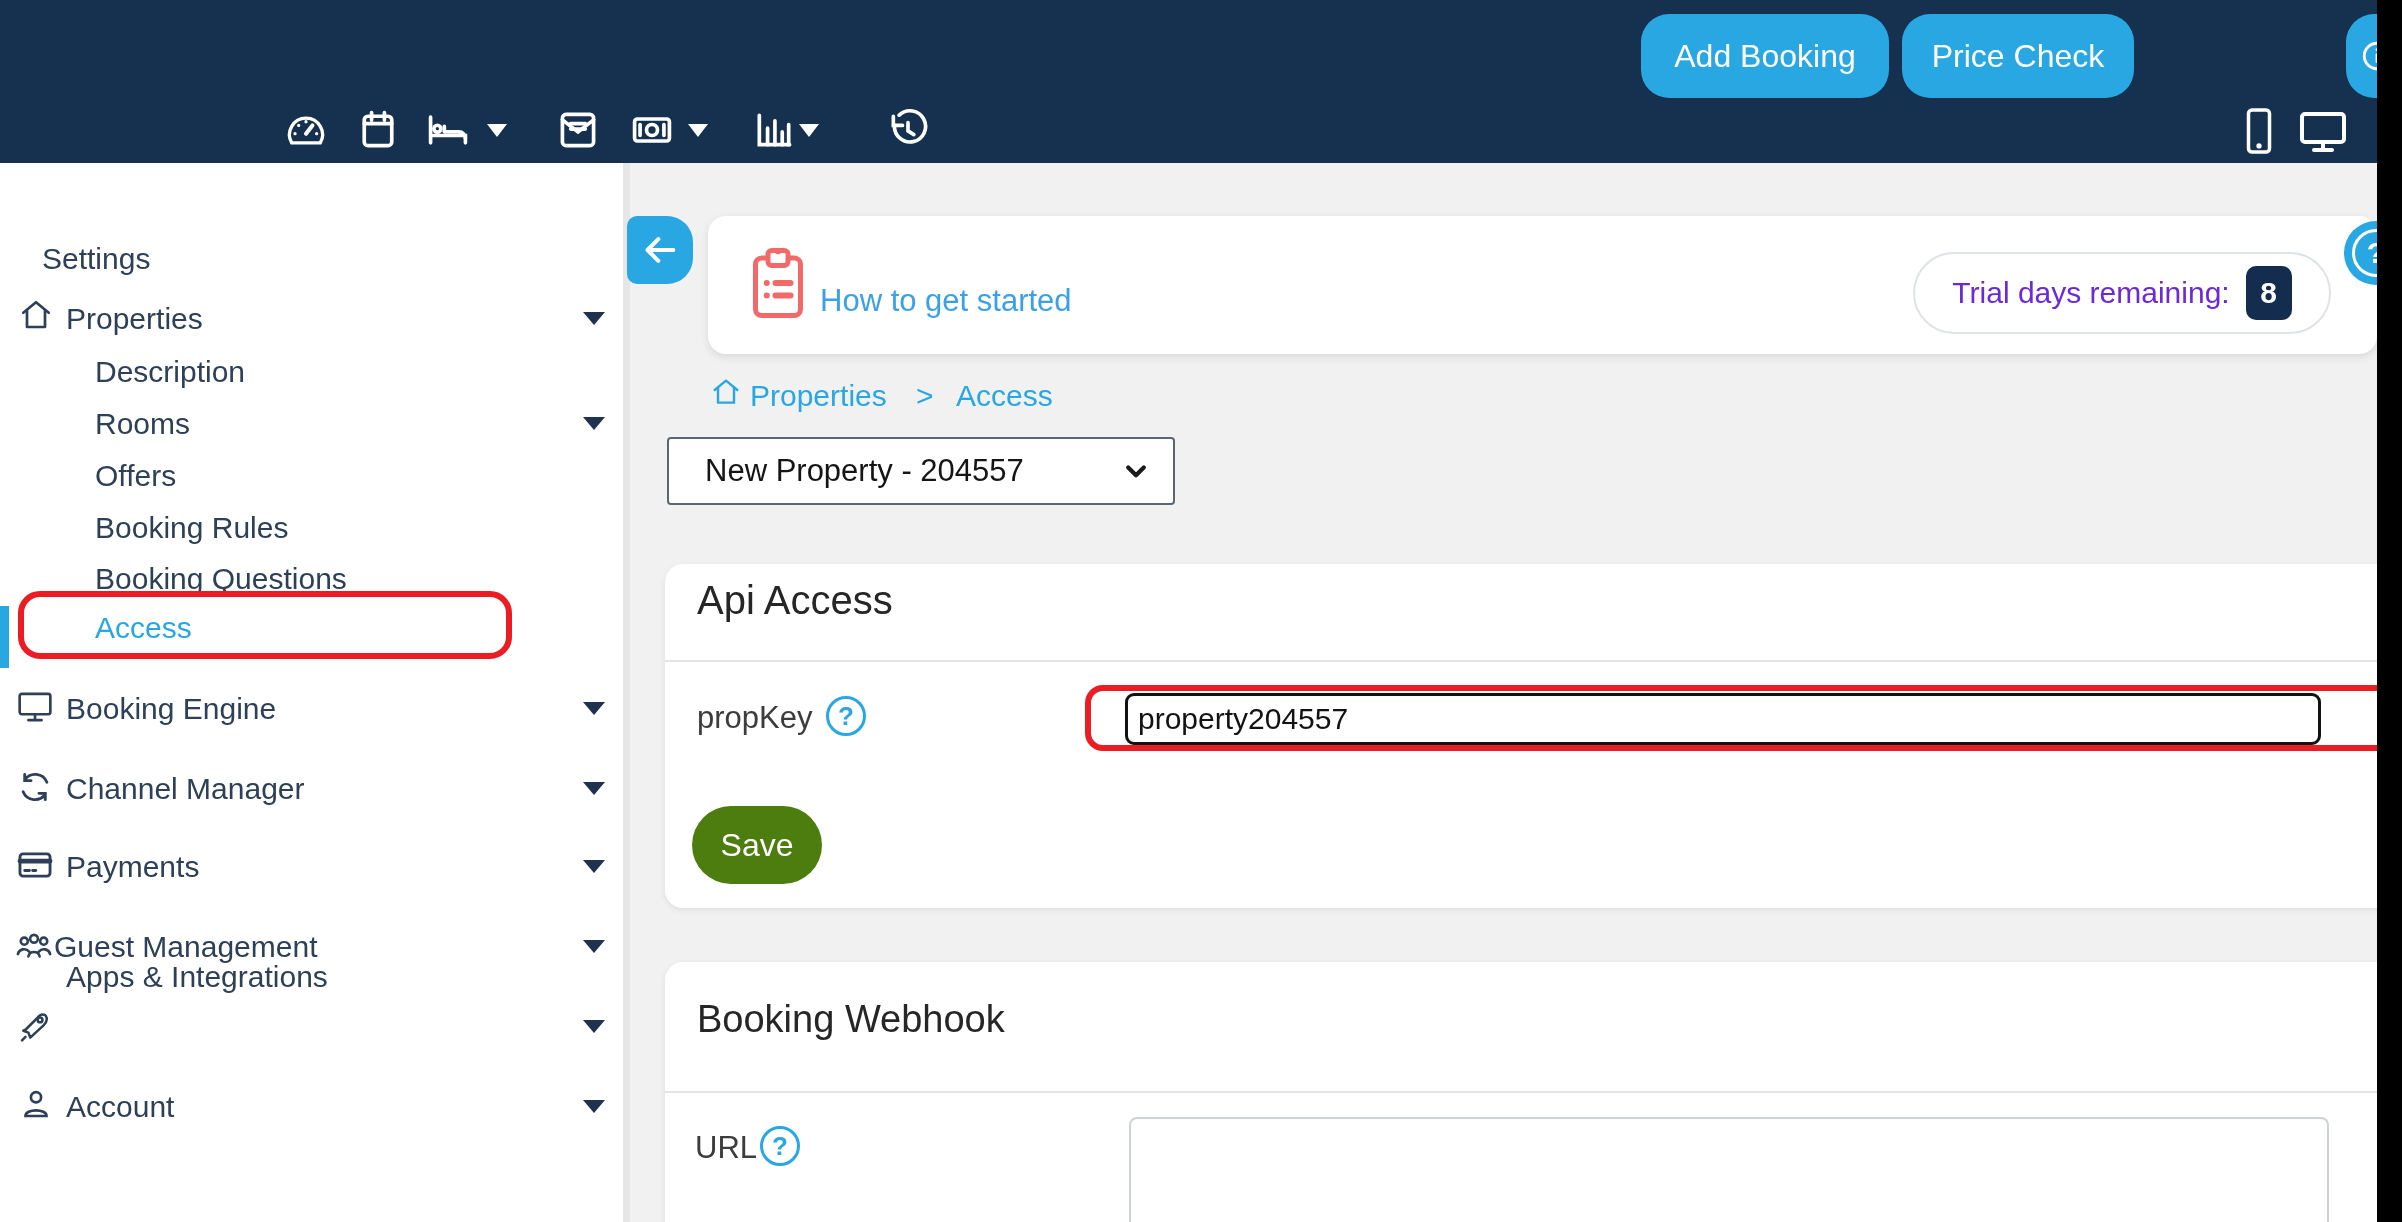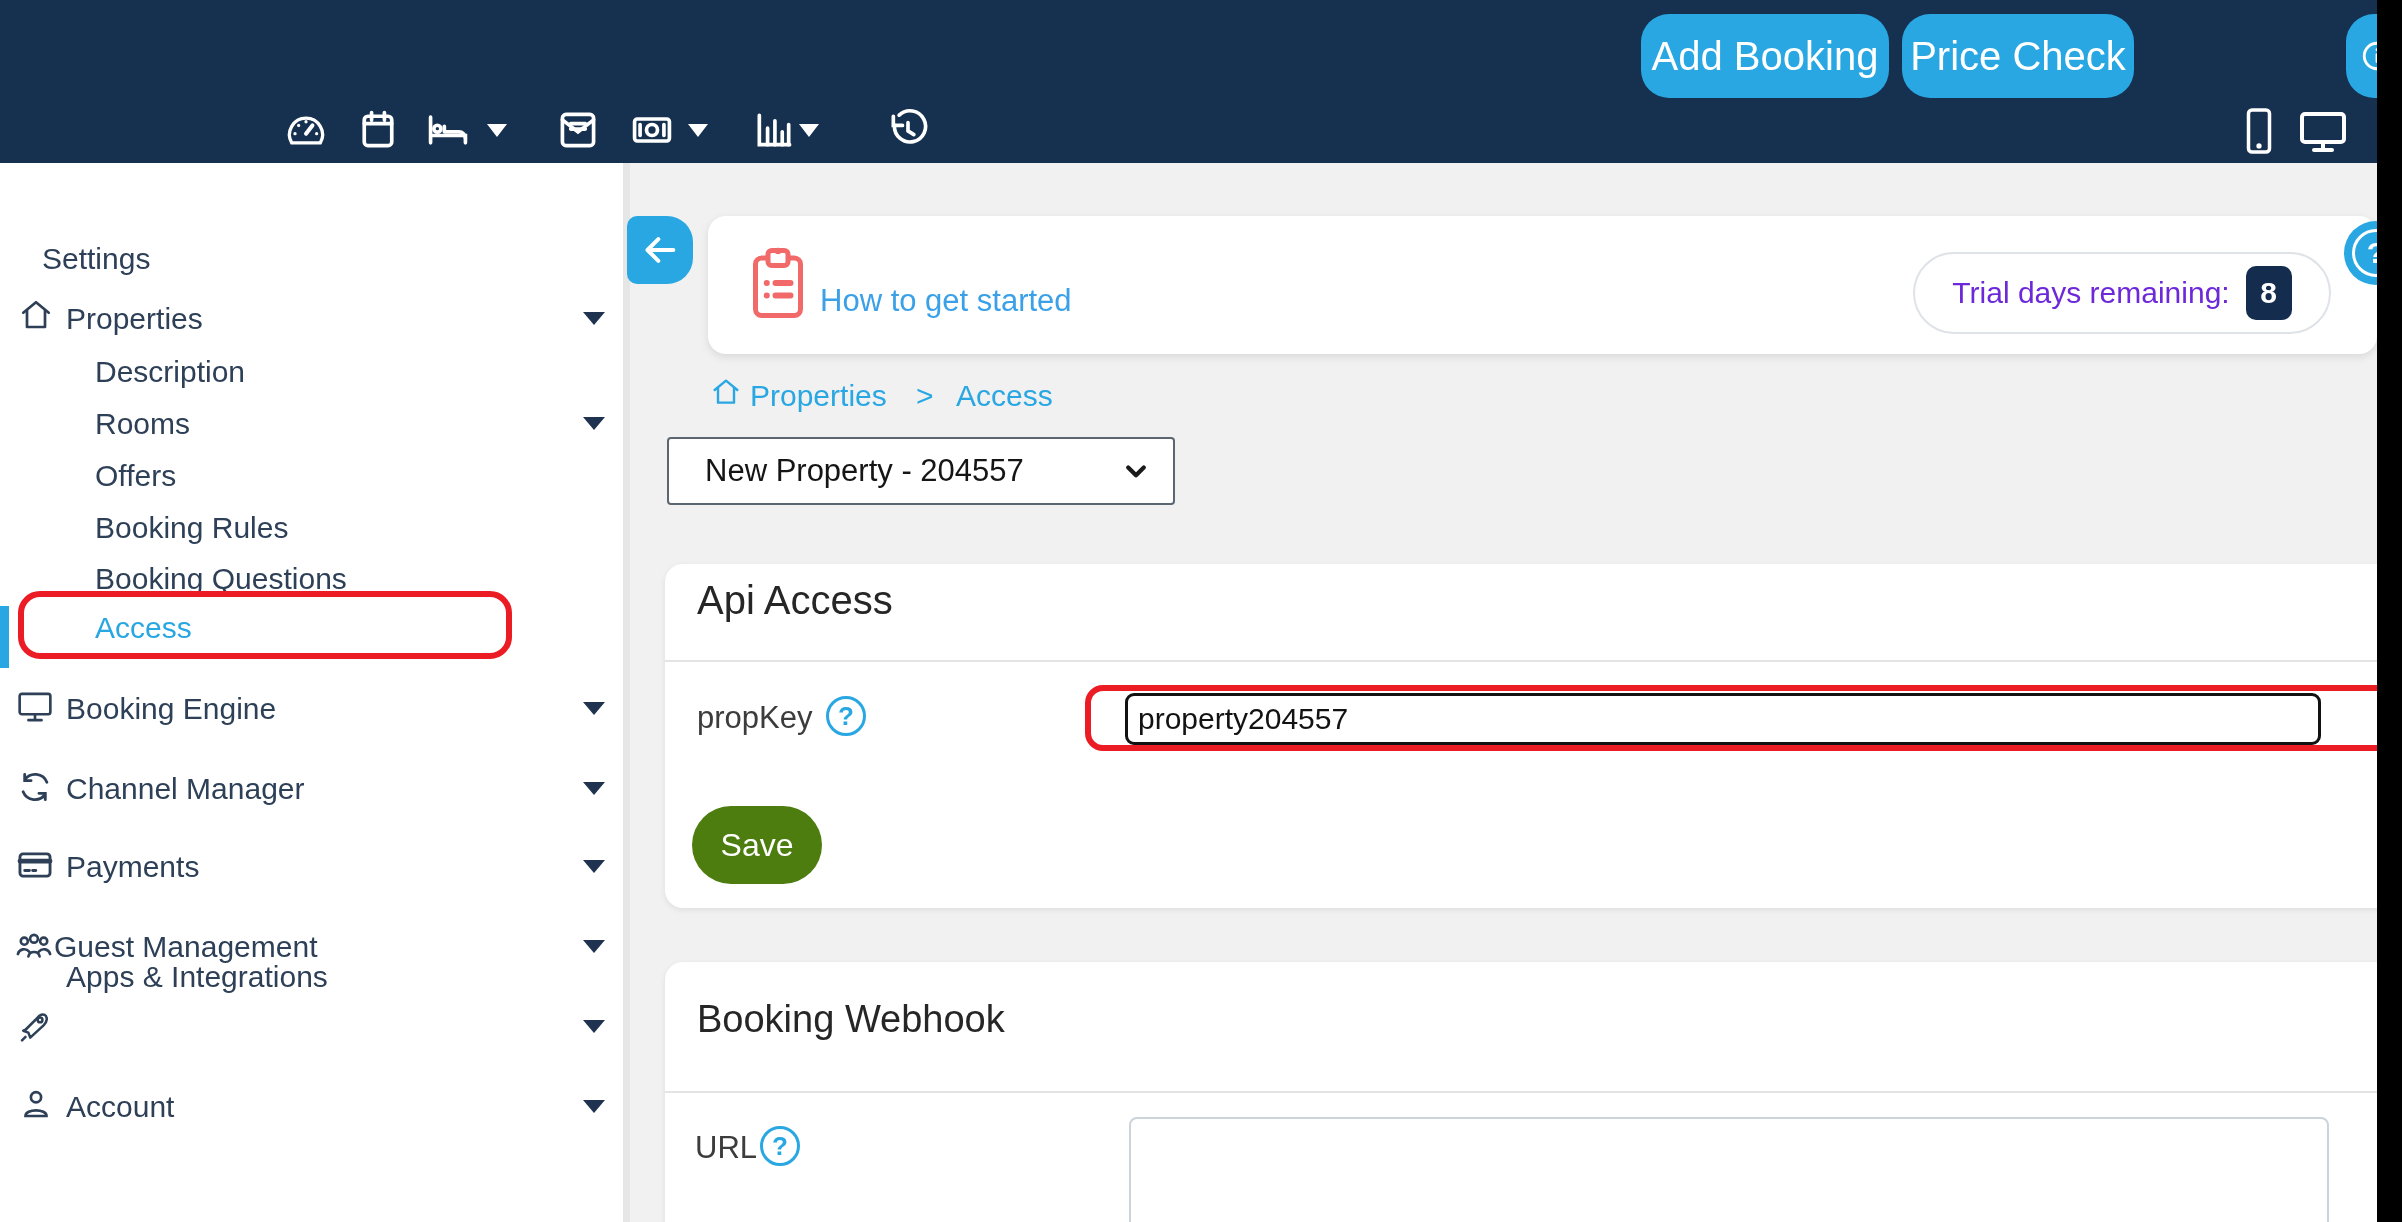--- a/index.html
+++ b/index.html
@@ -16,21 +16,21 @@
   .logo-sup { position:absolute; left:188px; top:6px; font-size:42px; font-weight:bold; color:#ef5b5e; letter-spacing:-2px; }
 
   .nav-ic { position:absolute; top:106px; width:48px; height:48px; color:#fff; display:flex; align-items:center; justify-content:center; }
   .nav-ic svg { width:44px; height:44px; }
   .nav-chev { position:absolute; top:124px; width:0; height:0; border-left:10px solid transparent; border-right:10px solid transparent; border-top:13px solid #fff; }
 
   .search-wrap { position:absolute; left:1153px; top:20px; width:470px; height:78px; }
   .search-input { width:100%; height:100%; background:transparent; border:3px solid #2aa7e4; border-radius:40px; color:#fff; font-size:31px; padding:0 30px; outline:none; font-family:"Liberation Sans", sans-serif; }
   .search-input::placeholder { color:#fff; opacity:1; }
 
-  .btn { position:absolute; top:14px; height:84px; background:#29a7e2; border-radius:28px; color:#fff; font-size:40px; display:flex; align-items:center; justify-content:center; border:none; cursor:pointer; font-family:"Liberation Sans", sans-serif; }
+  .btn { position:absolute; top:14px; height:84px; background:#29a7e2; border-radius:28px; color:#fff; font-size:32px; display:flex; align-items:center; justify-content:center; border:none; cursor:pointer; font-family:"Liberation Sans", sans-serif; }
   .btn-add { left:1641px; width:248px; }
   .btn-price { left:1902px; width:232px; }
   .btn-support { left:2346px; width:220px; justify-content:flex-start; padding-left:14px; gap:10px; }
 
   .dev-ic { position:absolute; color:#fff; }
   .dev-ic svg { width:100%; height:100%; }
 
   
   .sidebar { position:absolute; left:0; top:163px; width:623px; height:1059px; background:#fff; z-index:5; }
   .side-divider { position:absolute; left:623px; top:163px; width:7px; height:1059px; background:#e6e6e6; z-index:6; }

